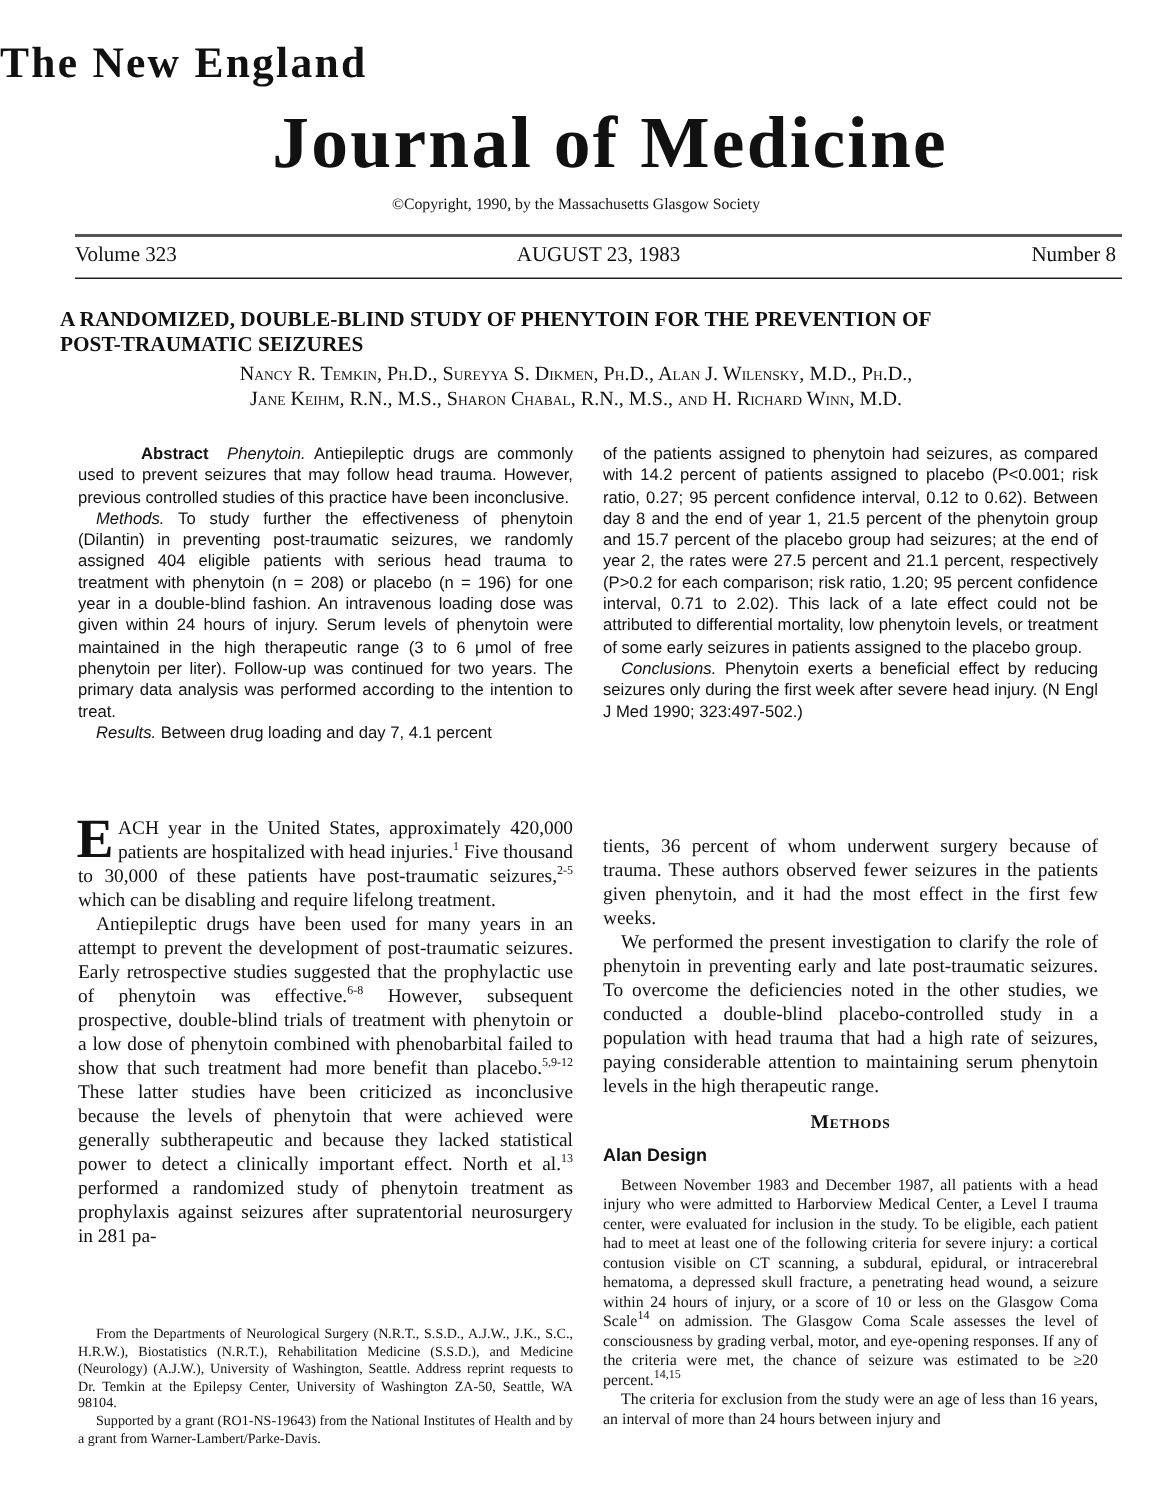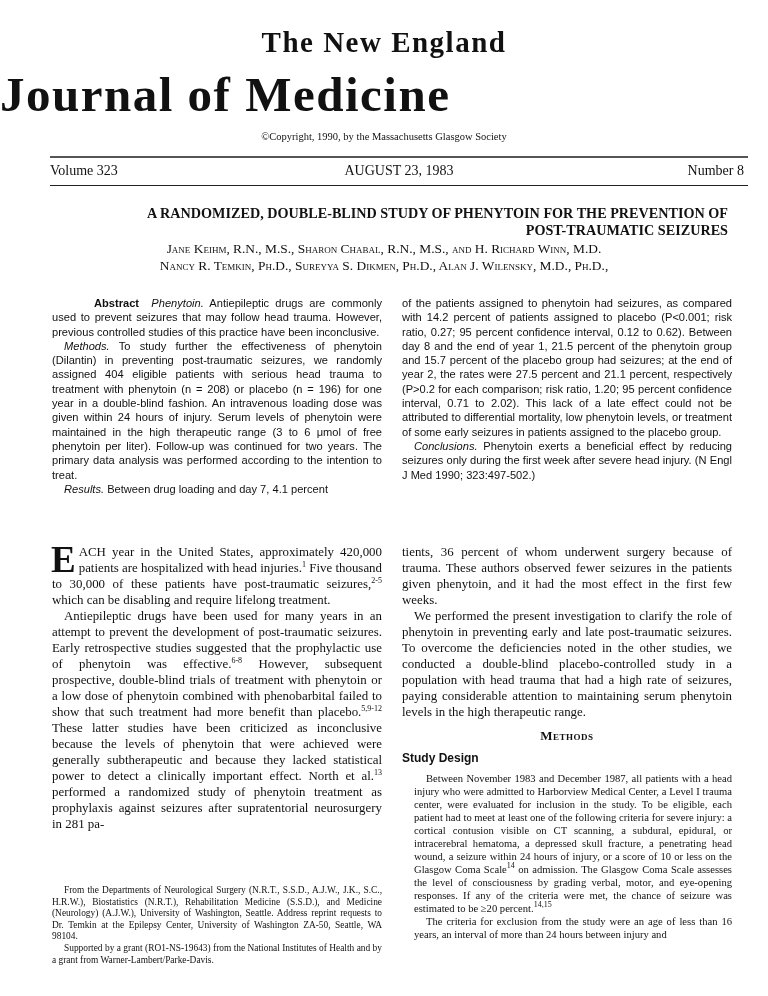--- a/index.html
+++ b/index.html
@@ -1,59 +1,59 @@
 <!DOCTYPE html>
 <html><head>
 <meta charset="utf-8">
 <style>
   * { box-sizing: border-box; margin: 0; padding: 0; }
   html, body { width: 768px; height: 996px; background: #ffffff; overflow: hidden; }
   body { position: relative; color: #111; font-family: "Liberation Serif", serif; }
-  .mast-line1 { position: absolute; top: 26px; left: 0; width: 768px; text-align: center;
+  .mast-line1 { position: absolute; top: 26px; left: 0; width: 768px; text-align: left;
     font-family: "Liberation Serif", serif; font-size: 29px; letter-spacing: 1.5px; font-weight: bold; }
-  .mast-line2 { position: absolute; top: 66px; left: 0; width: 632px; text-align: left;
+  .mast-line2 { position: absolute; top: 66px; left: 0; width: 632px; text-align: right;
     font-family: "Liberation Serif", serif; font-size: 49px; letter-spacing: 1.5px; font-weight: bold; }
   .copyright { position: absolute; top: 131px; left: 0; width: 768px; text-align: center;
     font-size: 10.5px; }
 
   .rule-top { position: absolute; left: 50px; width: 698px; top: 156px; height: 2px; background: #555; }
   .rule-bottom { position: absolute; left: 50px; width: 698px; top: 185px; height: 1px; background: #222; }
   .issue-row { position: absolute; left: 50px; width: 698px; top: 163px; height: 18px;
     font-size: 14px; }
   .issue-row .vol { position: absolute; left: 0; top: 0; }
   .issue-row .date { position: absolute; left: 0; width: 100%; text-align: center; top: 0; }
   .issue-row .num { position: absolute; right: 4px; top: 0; }
 
-  .title { position: absolute; left: 40px; width: 688px; top: 205px; text-align: right;
+  .title { position: absolute; left: 40px; width: 688px; top: 205px; text-align: left;
     font-family: "Liberation Serif", serif; font-weight: bold; font-size: 14.2px; line-height: 17px; }
   .authors { position: absolute; left: 40px; width: 688px; top: 240px; text-align: center;
     font-size: 13.4px; line-height: 17px; font-variant: small-caps; }
 
   .abstract { position: absolute; top: 296px; font-family: "Liberation Sans", sans-serif;
     font-size: 11.1px; line-height: 14.3px; text-align: justify; hyphens: manual; }
   .abs-left { left: 52px; width: 330px; }
   .abs-right { left: 402px; width: 330px; }
   .abstract p { text-indent: 0; }
   .abstract p.ind { text-indent: 12px; }
   .abstract .lead { font-weight: bold; margin-left: 42px; }
   .abstract i { font-style: italic; }
 
   .body-col { position: absolute; font-family: "Liberation Serif", serif;
     font-size: 12.9px; line-height: 16px; text-align: justify; }
   .body-left { left: 52px; width: 330px; top: 544px; }
-  .body-right { left: 402px; width: 330px; top: 544px; }
+  .body-right { left: 402px; width: 330px; top: 556px; }
   .body-col p.ind { text-indent: 12px; }
   .dropcap { float: left; font-size: 37px; line-height: 30px; font-weight: bold; margin: 1px 3px 0 -1px; }
   sup { font-size: 8px; line-height: 0; vertical-align: super; }
 
   .section-head { text-align: center; font-variant: small-caps; font-weight: bold;
     font-size: 13px; margin: 8px 0 6px; letter-spacing: 0.5px; }
   .subsection-head { font-family: "Liberation Sans", sans-serif; font-weight: bold;
     font-size: 12px; margin: 2px 0 6px; }
-  .small-text { font-size: 10.6px; line-height: 13px; text-align: justify; margin-left: 12px; }
+  .small-text { font-size: 10.6px; line-height: 13px; text-align: justify; }
   .small-text p.ind { text-indent: 12px; }
 
   .footnote { position: absolute; left: 52px; width: 330px; top: 885px;
     font-size: 9.4px; line-height: 11.6px; text-align: justify; }
   .footnote p { text-indent: 12px; }
 </style>
 </head>
 <body>
 
 <div class="mast-line1">The New England</div>
@@ -66,22 +66,22 @@
   <span class="date">AUGUST 23, 1983</span>
   <span class="num">Number 8</span>
 </div>
 <div class="rule-bottom"></div>
 
 <div class="title">
   <div>A RANDOMIZED, DOUBLE-BLIND STUDY OF PHENYTOIN FOR THE PREVENTION OF</div>
   <div>POST-TRAUMATIC SEIZURES</div>
 </div>
 <div class="authors">
+  <div>Nancy R. Temkin, Ph.D., Sureyya S. Dikmen, Ph.D., Alan J. Wilensky, M.D., Ph.D.,</div>
   <div>Jane Keihm, R.N., M.S., Sharon Chabal, R.N., M.S., and H. Richard Winn, M.D.</div>
-  <div>Nancy R. Temkin, Ph.D., Sureyya S. Dikmen, Ph.D., Alan J. Wilensky, M.D., Ph.D.,</div>
 </div>
 
 <div class="abstract abs-left">
   <p><span class="lead">Abstract</span>&nbsp;&nbsp;<i>Phenytoin.</i><span> Antiepileptic drugs are commonly used to prevent seizures that may follow head trauma. However, previous controlled studies of this practice have been inconclusive.</span></p>
   <p class="ind"><i>Methods.</i><span> To study further the effectiveness of phenytoin (Dilantin) in preventing post-traumatic seizures, we randomly assigned 404 eligible patients with serious head trauma to treatment with phenytoin (n = 208) or placebo (n = 196) for one year in a double-blind fashion. An intravenous loading dose was given within 24 hours of injury. Serum levels of phenytoin were maintained in the high therapeutic range (3 to 6 μmol of free phenytoin per liter). Follow-up was continued for two years. The primary data analysis was performed according to the intention to treat.</span></p>
   <p class="ind"><i>Results.</i><span> Between drug loading and day 7, 4.1 percent</span></p>
 </div>
 
 <div class="abstract abs-right">
   <p>of the patients assigned to phenytoin had seizures, as compared with 14.2 percent of patients assigned to placebo (P&lt;0.001; risk ratio, 0.27; 95 percent confidence interval, 0.12 to 0.62). Between day 8 and the end of year 1, 21.5 percent of the phenytoin group and 15.7 percent of the placebo group had seizures; at the end of year 2, the rates were 27.5 percent and 21.1 percent, respectively (P&gt;0.2 for each comparison; risk ratio, 1.20; 95 percent confidence interval, 0.71 to 2.02). This lack of a late effect could not be attributed to differential mortality, low phenytoin levels, or treatment of some early seizures in patients assigned to the placebo group.</p>
@@ -95,18 +95,18 @@
 
 <div class="footnote">
   <p>From the Departments of Neurological Surgery (N.R.T., S.S.D., A.J.W., J.K., S.C., H.R.W.), Biostatistics (N.R.T.), Rehabilitation Medicine (S.S.D.), and Medicine (Neurology) (A.J.W.), University of Washington, Seattle. Address reprint requests to Dr. Temkin at the Epilepsy Center, University of Washington ZA-50, Seattle, WA 98104.</p>
   <p>Supported by a grant (RO1-NS-19643) from the National Institutes of Health and by a grant from Warner-Lambert/Parke-Davis.</p>
 </div>
 
 <div class="body-col body-right">
   <p>tients, 36 percent of whom underwent surgery because of trauma. These authors observed fewer seizures in the patients given phenytoin, and it had the most effect in the first few weeks.</p>
   <p class="ind">We performed the present investigation to clarify the role of phenytoin in preventing early and late post-traumatic seizures. To overcome the deficiencies noted in the other studies, we conducted a double-blind placebo-controlled study in a population with head trauma that had a high rate of seizures, paying considerable attention to maintaining serum phenytoin levels in the high therapeutic range.</p>
   <div class="section-head">Methods</div>
-  <div class="subsection-head">Study Design</div>
+  <div class="subsection-head">Alan Design</div>
   <div class="small-text">
     <p class="ind"><span>Between November 1983 and December 1987, all patients with a head injury who were admitted to Harborview Medical Center, a Level I trauma center, were evaluated for inclusion in the study. To be eligible, each patient had to meet at least one of the following criteria for severe injury: a cortical contusion visible on CT scanning, a subdural, epidural, or intracerebral hematoma, a depressed skull fracture, a penetrating head wound, a seizure within 24 hours of injury, or a score of 10 or less on the Glasgow Coma Scale</span><sup>14</sup><span> on admission. The Glasgow Coma Scale assesses the level of consciousness by grading verbal, motor, and eye-opening responses. If any of the criteria were met, the chance of seizure was estimated to be ≥20 percent.</span><sup>14,15</sup></p>
     <p class="ind">The criteria for exclusion from the study were an age of less than 16 years, an interval of more than 24 hours between injury and</p>
   </div>
 </div>
 
 </body></html>

